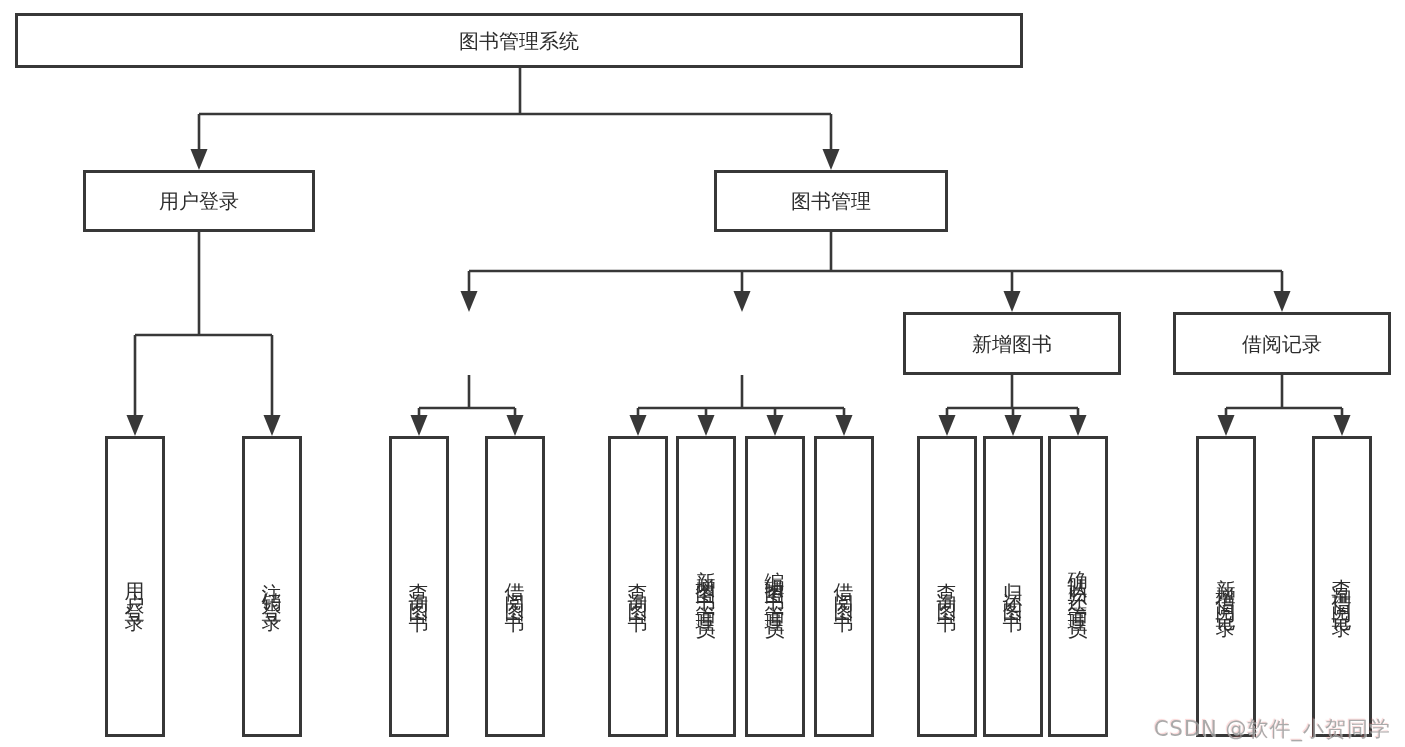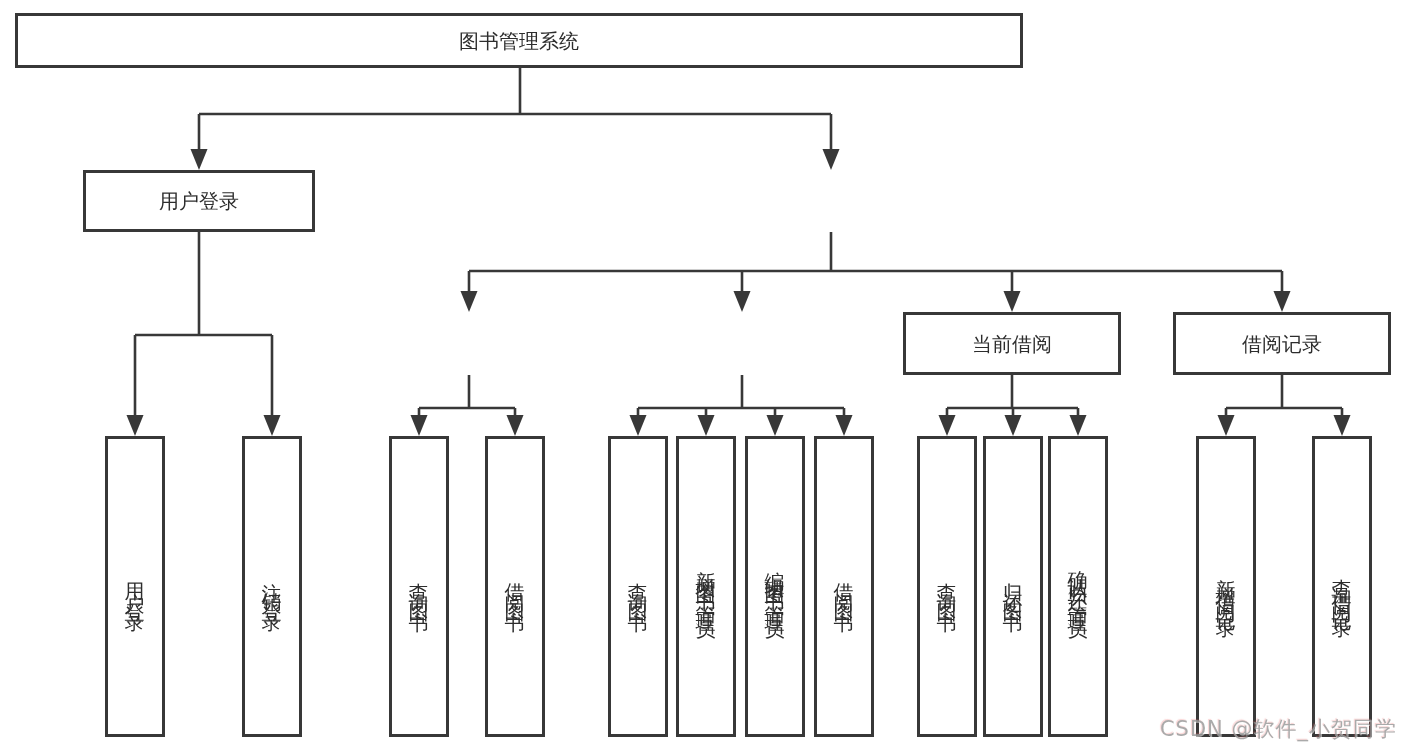--- a/index.html
+++ b/index.html
@@ -34,21 +34,21 @@
     pointer-events:none;
   }
   #connectors path{
     fill:none;
     stroke:var(--line,#383838);
     stroke-width:2.6px;
   }
   #connectors polygon{fill:var(--line,#383838);}
   #watermark{
     position:absolute;
-    right:8px;bottom:4px;
+    right:14px;bottom:4px;
     z-index:5;
     font-size:21px;
     letter-spacing:1px;
     color:var(--watermark,#9c9c9c);
     opacity:.85;
     text-shadow:1px 1px 0 rgba(255,255,255,.65), -1px -1px 1px rgba(235,110,110,.35);
     white-space:nowrap;
   }
 </style>
 </head>
@@ -88,23 +88,26 @@
       </g>
   </svg>
 
   <div class="hbox" style="left:15px;top:13px;width:1008px;height:55px;">
     <span class="lbl">图书管理系统</span>
   </div>
 
   <div class="hbox" style="left:83px;top:170px;width:232px;height:62px;">
     <span class="lbl">用户登录</span>
   </div>
+  <div class="hbox" style="left:714px;top:170px;width:234px;height:62px;">
+    <span class="lbl">图书管理</span>
+  </div>
 
   <div class="hbox" style="left:903px;top:312px;width:218px;height:63px;">
-    <span class="lbl">当前借阅</span>
+    <span class="lbl">新增图书</span>
   </div>
   <div class="hbox" style="left:1173px;top:312px;width:218px;height:63px;">
     <span class="lbl">借阅记录</span>
   </div>
 
   <div class="vbox" style="left:105px;top:436px;width:60px;height:301px;">
     <span class="lbl">用户登录</span>
   </div>
   <div class="vbox" style="left:242px;top:436px;width:60px;height:301px;">
     <span class="lbl">注销登录</span>

